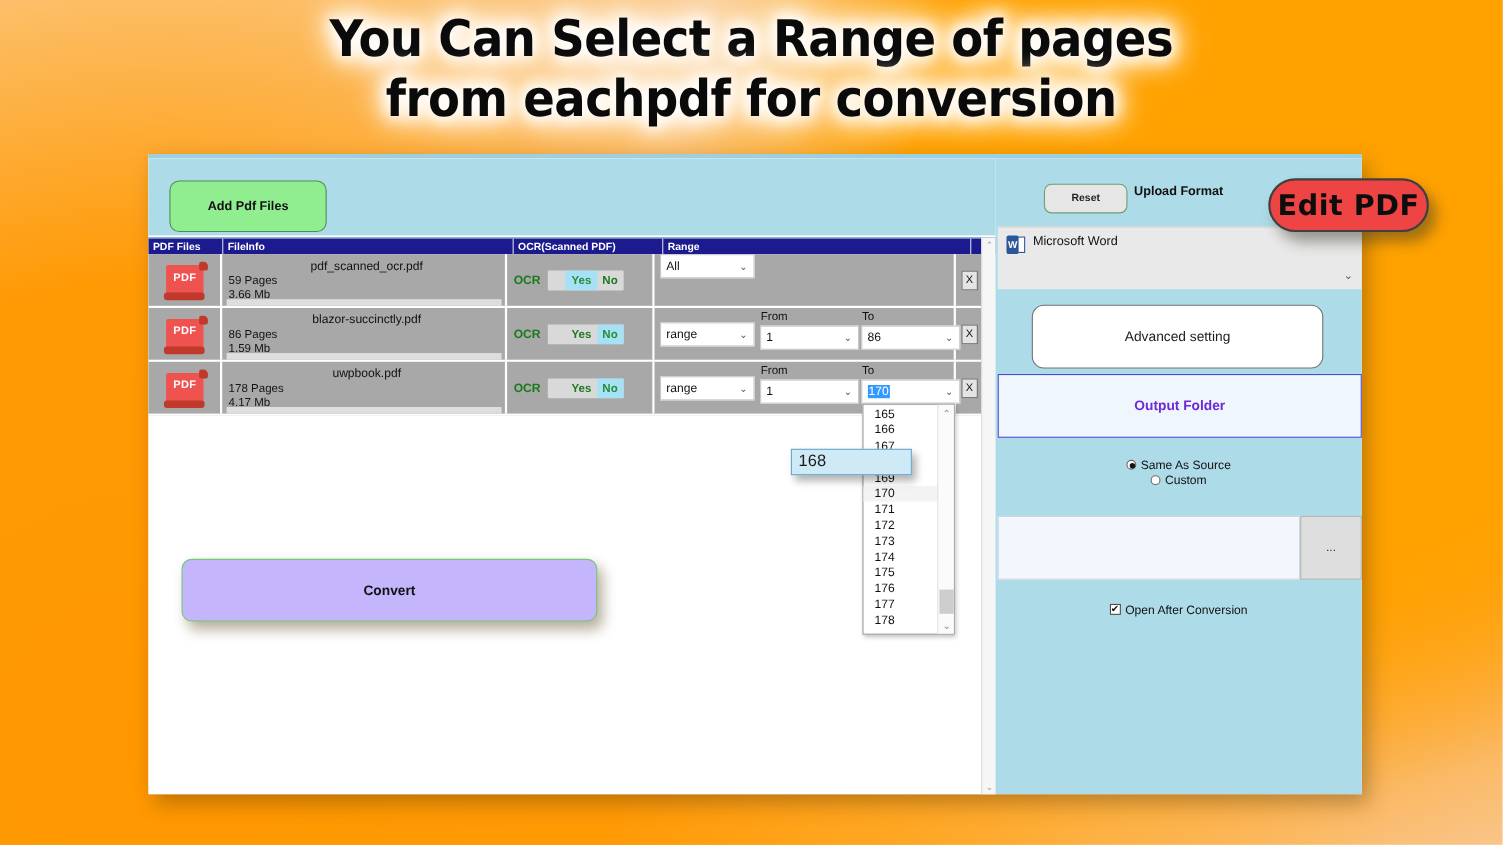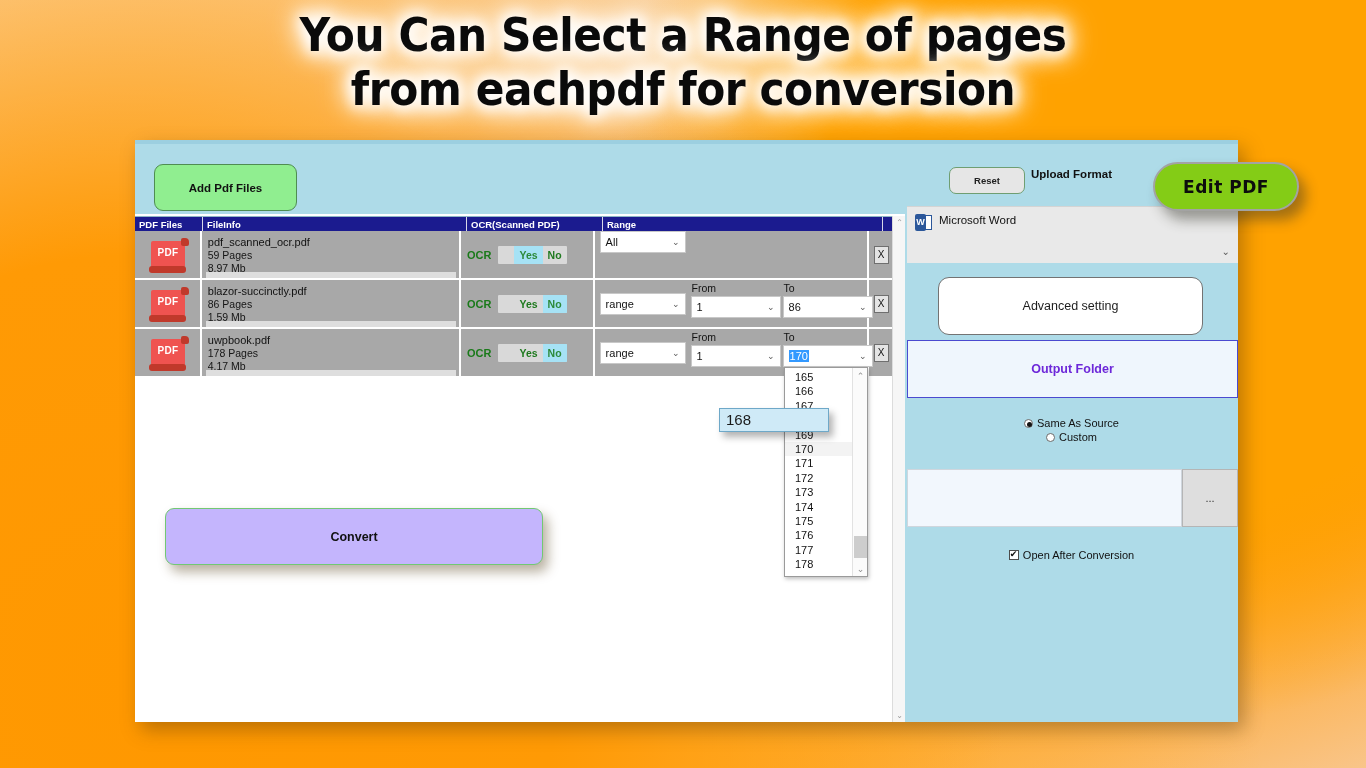--- a/index.html
+++ b/index.html
@@ -123,21 +123,21 @@
   }
   .pdf-icon .lbl {
     position: absolute; left: 0; top: 10px; width: 38px;
     text-align: center; color: #fff; font-size: 10px; font-weight: bold;
     letter-spacing: 0.4px;
   }
   .cell-info {
     width: 264px; position: relative; padding: 4px 0 0 6px;
     border-right: 2px solid #ffffff;
   }
-  .cell-info .fname { font-size: 11px; color: #111; line-height: 14px; }
+  .cell-info .fname { font-size: 11px; color: #111; line-height: 14px; text-align: center; }
   .cell-info .meta  { font-size: 10.5px; color: #151515; line-height: 13px; }
   .cell-info .strip {
     position: absolute; left: 4px; bottom: 0px; right: 3px; height: 6px;
     background: #dedede;
   }
   .cell-ocr {
     width: 136px; display: flex; align-items: center; gap: 7px;
     padding-left: 6px;
     border-right: 2px solid #ffffff;
   }
@@ -328,24 +328,24 @@
     position: absolute; left: 949px; top: 167px;
     width: 76px; height: 27px;
     background: #e6e6e6; border: 1px solid #6f9e72; border-radius: 7px;
     display: flex; align-items: center; justify-content: center;
     font-size: 9.5px; font-weight: bold; color: #222;
     z-index: 22; cursor: pointer;
   }
   #edit-pdf-btn {
     position: absolute; left: 1153px; top: 162px;
     width: 146px; height: 49px;
-    background: #84cc16; border: 2px solid #a3a3a3; border-radius: 25px;
+    background: #ef4444; border: 2px solid #404040; border-radius: 25px;
     display: flex; align-items: center; justify-content: center;
     font-family: "DejaVu Sans", sans-serif;
-    font-size: 17px; font-weight: bold; color: #0d0d0d;
+    font-size: 26px; font-weight: bold; color: #0d0d0d;
     letter-spacing: 0.5px;
     box-shadow: 7px 9px 13px rgba(50,50,40,0.45);
     z-index: 35; cursor: pointer;
   }
 </style>
 </head>
 <body>
 
 <div id="promo">
   <div class="line">You Can Select a Range of pages</div>
@@ -376,21 +376,21 @@
           <div class="pdf-icon">
             <div class="body"></div>
               <div class="curl"></div>
               <div class="base"></div>
             <div class="lbl">PDF</div>
           </div>
         </div>
         <div class="cell-info">
           <div class="fname">pdf_scanned_ocr.pdf</div>
           <div class="meta">59 Pages</div>
-          <div class="meta">8.97 Mb</div>
+          <div class="meta">3.66 Mb</div>
           <div class="strip"></div>
         </div>
         <div class="cell-ocr">
           <span class="ocr-label">OCR</span>
           <span class="ocr-toggle">
             <span class="on">Yes</span>
             <span>No</span>
           </span>
         </div>
         <div class="cell-range">

